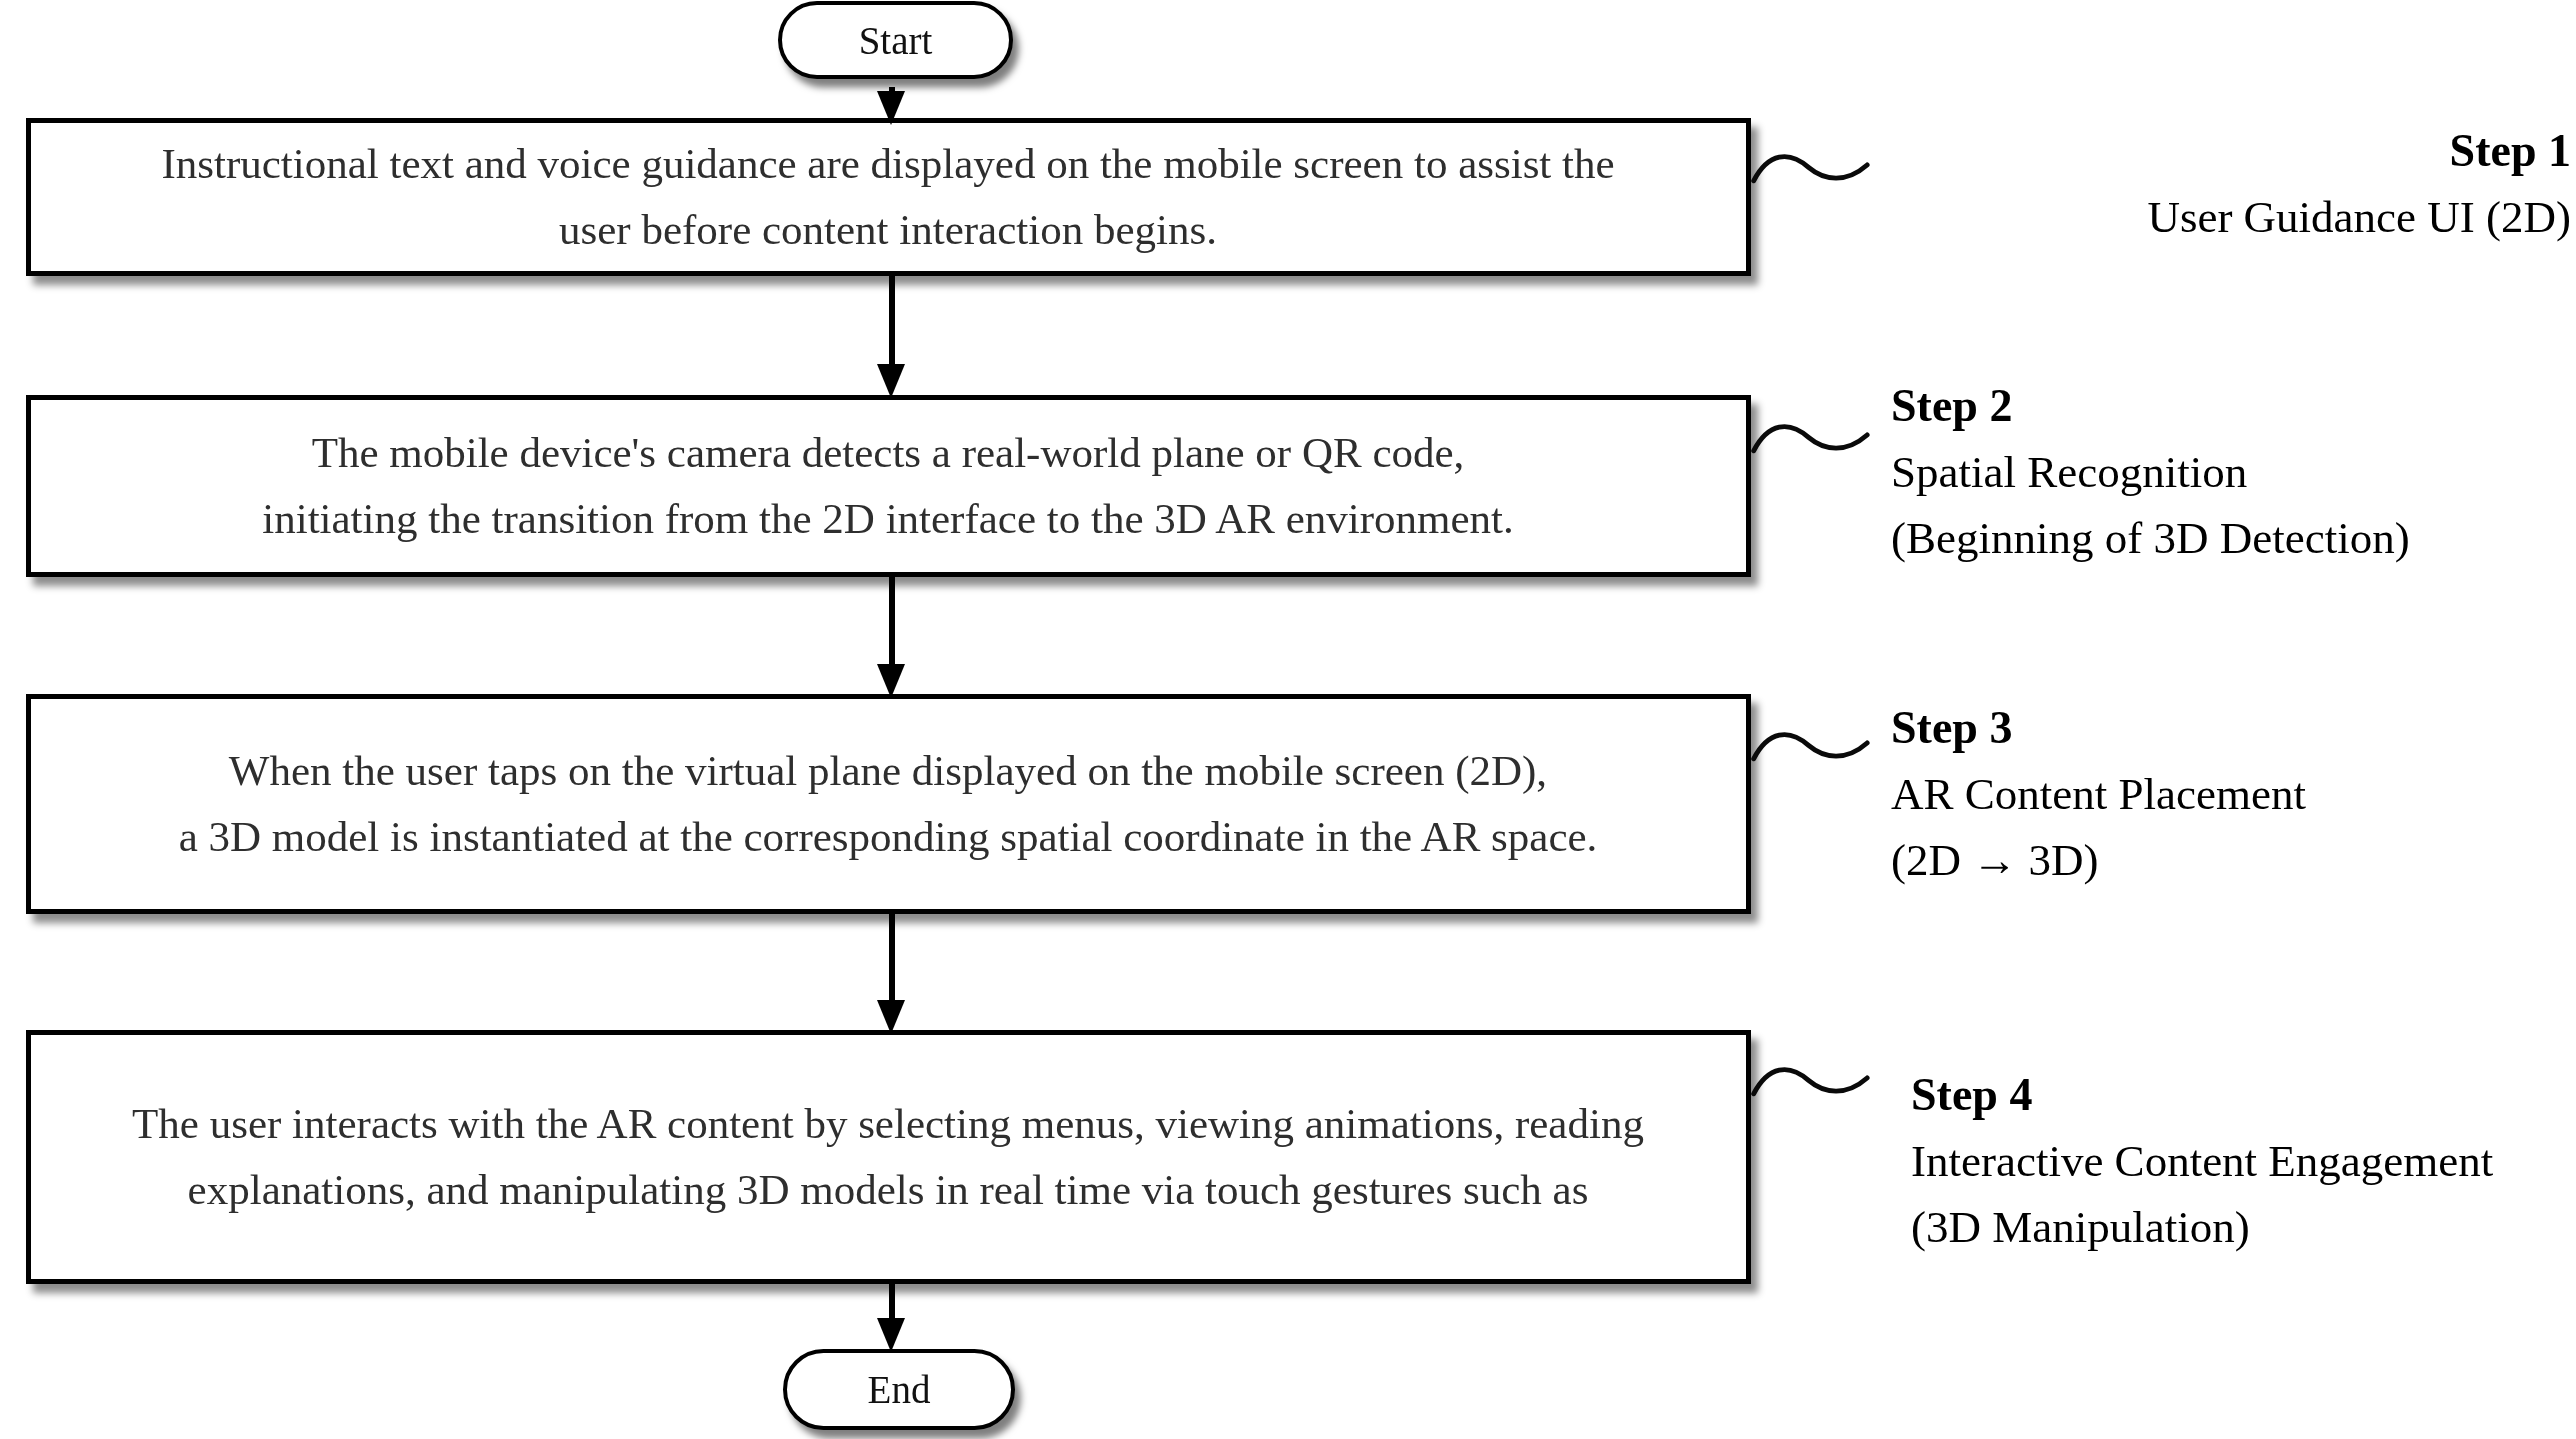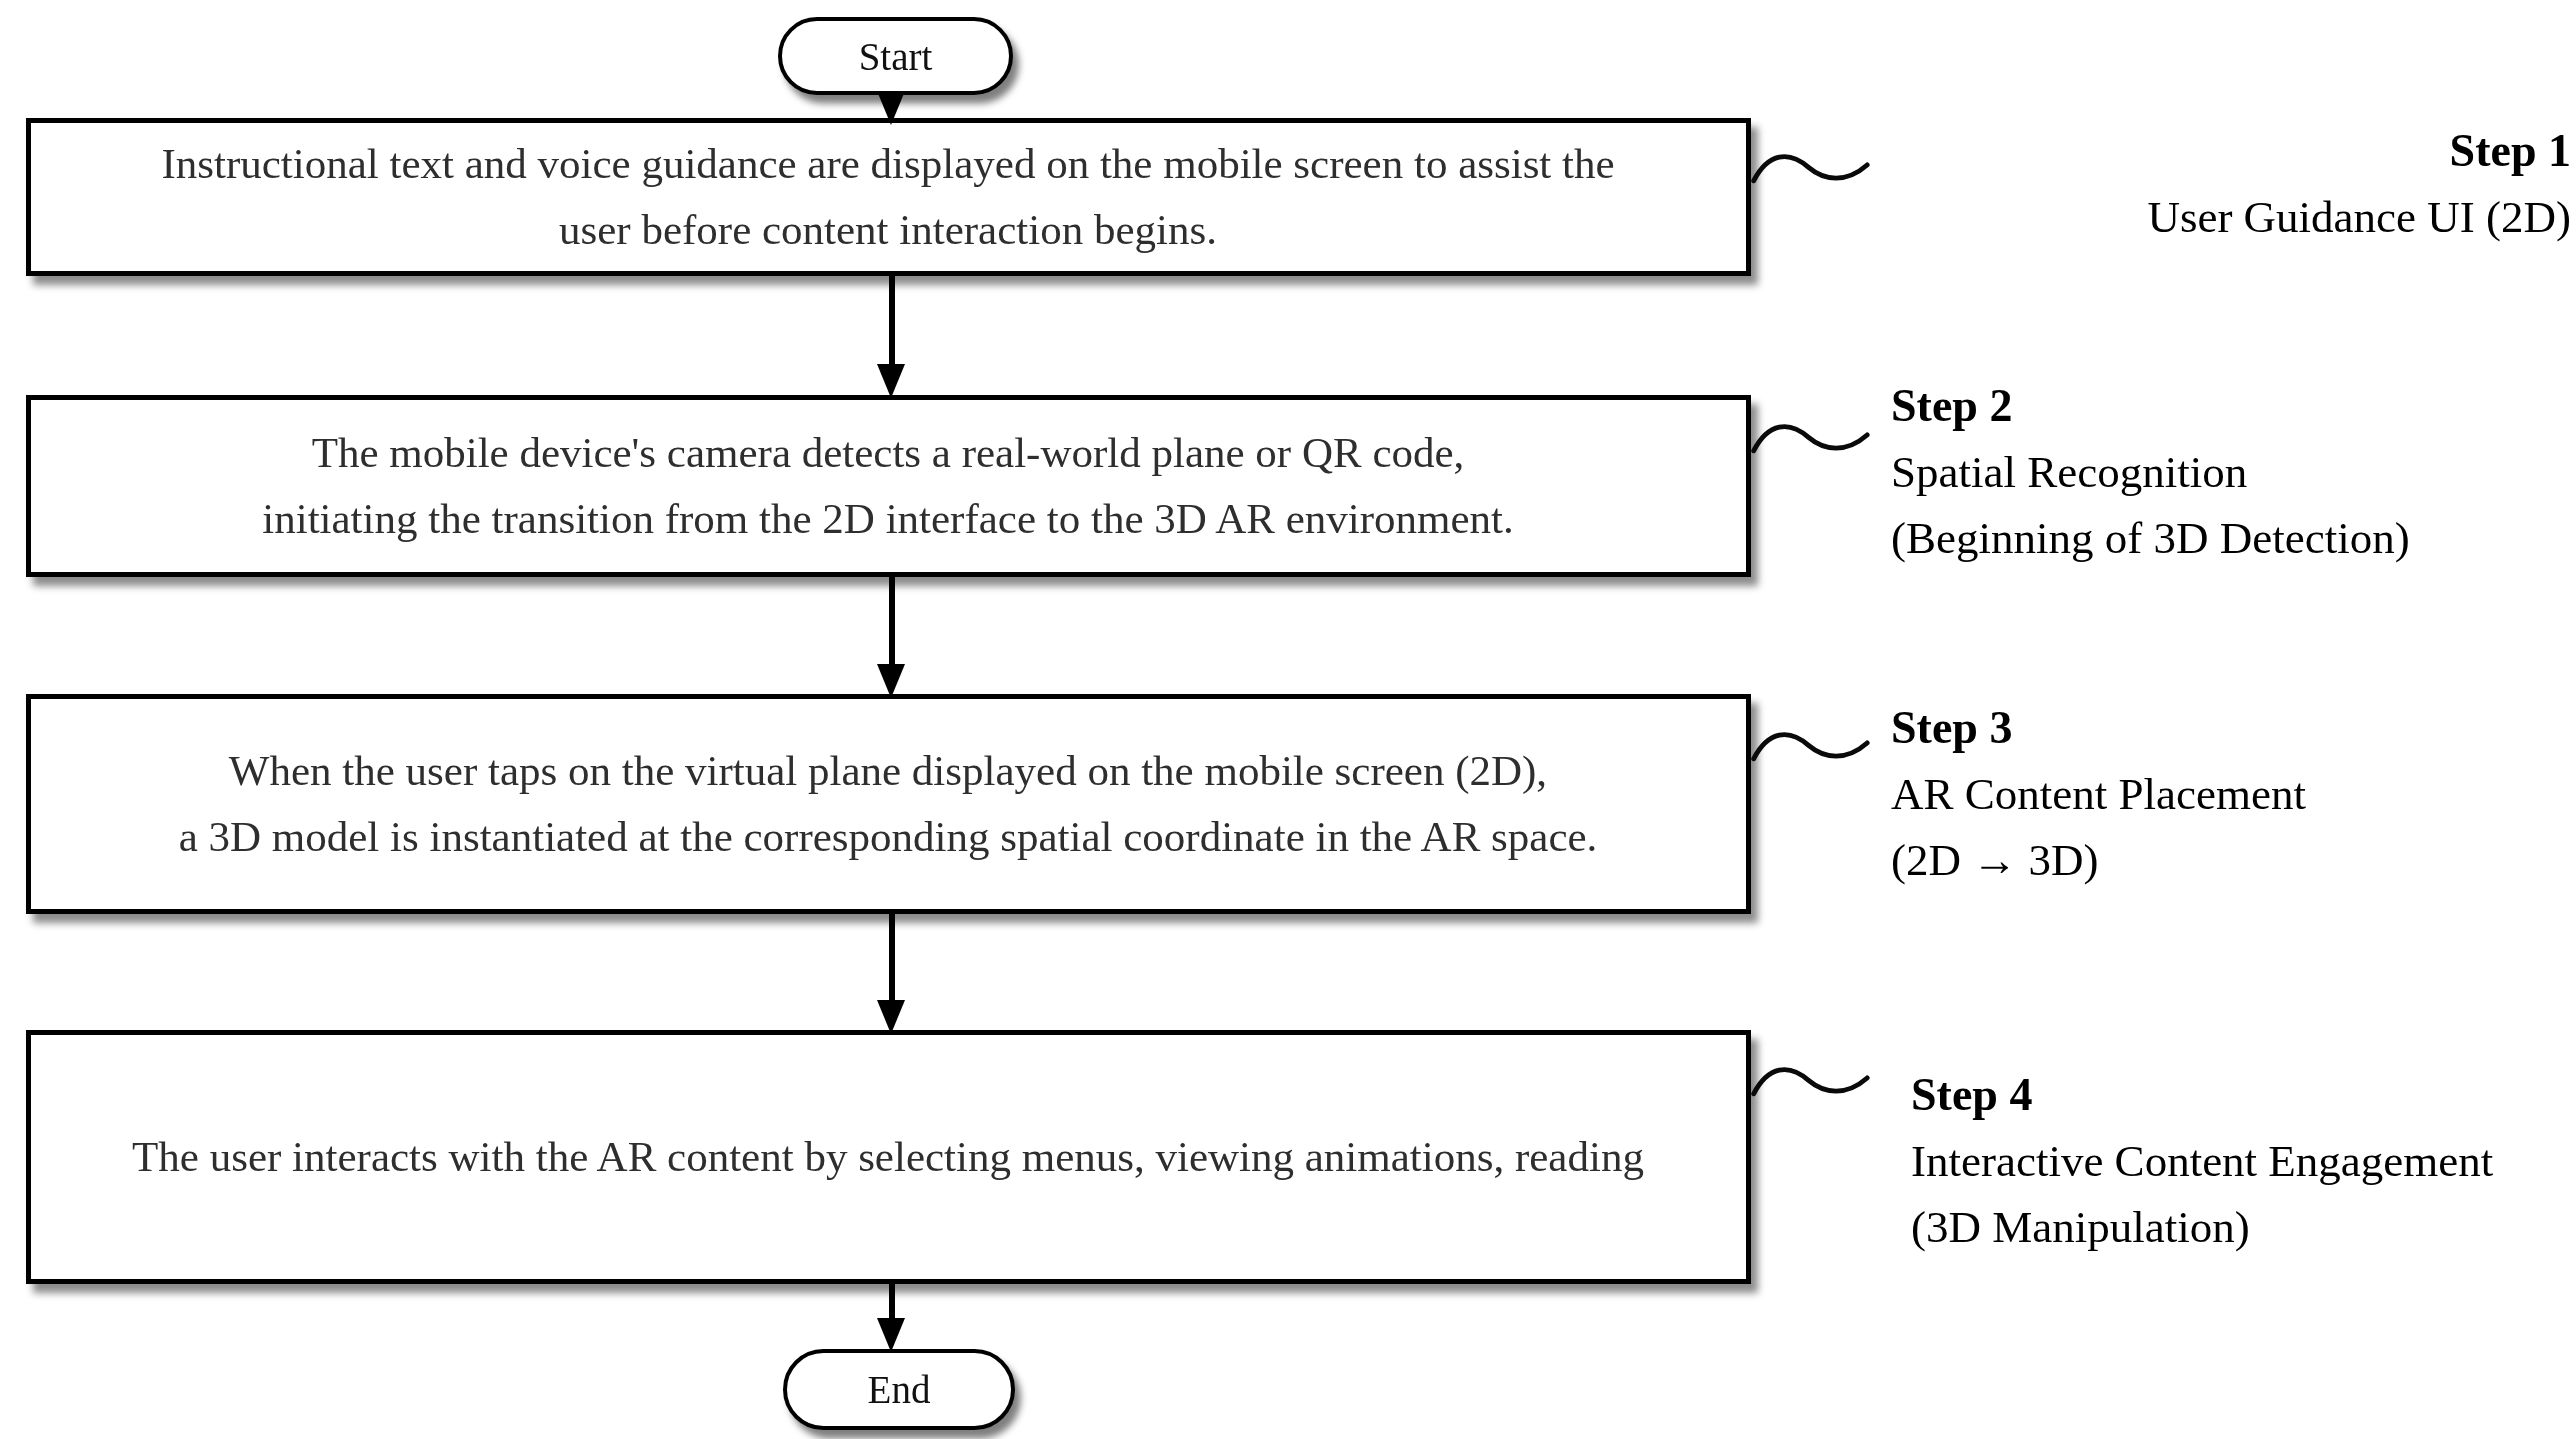--- a/index.html
+++ b/index.html
@@ -23,21 +23,21 @@
     border: 4.3px solid #000000;
     border-radius: 43px;
     display: flex;
     align-items: center;
     justify-content: center;
     font-size: 39px;
     color: #111111;
     box-shadow: 6px 8.5px 7.3px rgba(0,0,0,0.50);
     z-index: 3;
   }
-  .node.start { left: 778px; top: 17px;  width: 227px; height: 70px; justify-content: center; }
+  .node.start { left: 778px; top: 1px;  width: 227px; height: 70px; justify-content: center; }
   .node.end   { left: 783px; top: 1349px; width: 224px; height: 73px; }
 
   
   .pbox {
     position: absolute;
     left: 25.5px;
     width: 1725px;
     background: #ffffff;
     border: 5.5px solid #000000;
     box-sizing: border-box;
@@ -168,20 +168,21 @@
     <div class="bline">a 3D model is instantiated at the corresponding spatial coordinate in the AR space.</div>
   </div>
 
   <div class="arrow a3">
     <div class="shaft"></div>
     <div class="head"></div>
   </div>
 
   <div class="pbox b4">
     <div class="bline">The user interacts with the AR content by selecting menus, viewing animations, reading</div>
+    <div class="bline">explanations, and manipulating 3D models in real time via touch gestures such as</div>
   </div>
 
   <div class="arrow a4">
     <div class="shaft"></div>
     <div class="head"></div>
   </div>
 
   <div class="node end">
     <span>End</span>
   </div>

